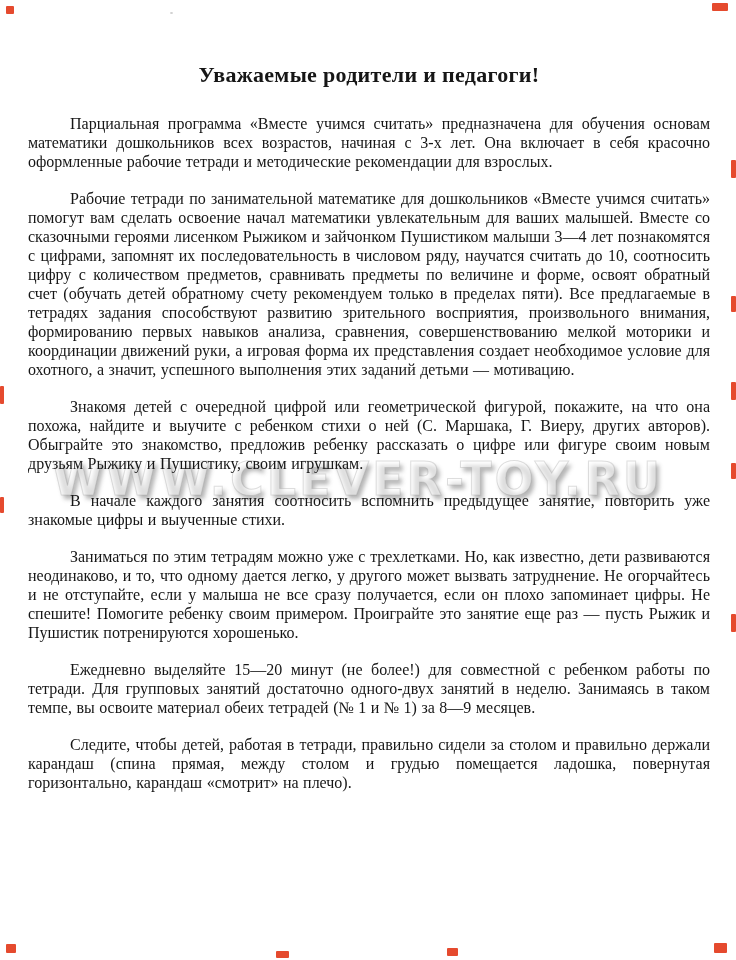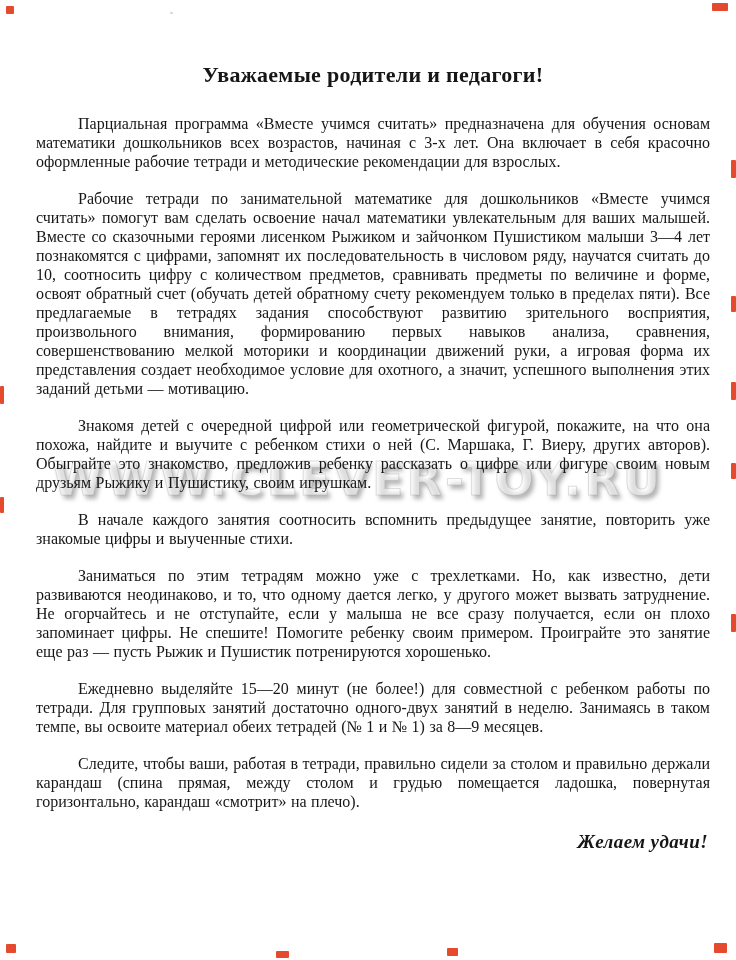--- a/index.html
+++ b/index.html
@@ -11,21 +11,21 @@
     position: relative;
     width: 736px;
     height: 960px;
     background: #ffffff;
     overflow: hidden;
     font-family: "Liberation Serif", serif;
     color: #161616;
   }
   .page-inner {
     position: relative;
-    padding: 62px 26px 0 36px;
+    padding: 62px 26px 0 28px;
     z-index: 2;
   }
   .title {
     text-align: center;
     font-weight: bold;
     font-size: 22px;
     margin: 0 0 26px 0;
     letter-spacing: 0.3px;
   }
   .body-text p {
@@ -87,24 +87,23 @@
   <div class="page-inner">
     <h1 class="title">Уважаемые родители и педагоги!</h1>
 
     <div class="body-text">
       <p>Парциальная программа «Вместе учимся считать» предназначена для обучения основам математики дошкольников всех возрастов, начиная с 3-х лет. Она включает в себя красочно оформленные рабочие тетради и методические рекомендации для взрослых.</p>
       <p>Рабочие тетради по занимательной математике для дошкольников «Вместе учимся считать» помогут вам сделать освоение начал математики увлекательным для ваших малышей. Вместе со сказочными героями лисенком Рыжиком и зайчонком Пушистиком малыши 3—4 лет познакомятся с цифрами, запомнят их последовательность в числовом ряду, научатся считать до 10, соотносить цифру с количеством предметов, сравнивать предметы по величине и форме, освоят обратный счет (обучать детей обратному счету рекомендуем только в пределах пяти). Все предлагаемые в тетрадях задания способствуют развитию зрительного восприятия, произвольного внимания, формированию первых навыков анализа, сравнения, совершенствованию мелкой моторики и координации движений руки, а игровая форма их представления создает необходимое условие для охотного, а значит, успешного выполнения этих заданий детьми — мотивацию.</p>
       <p>Знакомя детей с очередной цифрой или геометрической фигурой, покажите, на что она похожа, найдите и выучите с ребенком стихи о ней (С. Маршака, Г. Виеру, других авторов). Обыграйте это знакомство, предложив ребенку рассказать о цифре или фигуре своим новым друзьям Рыжику и Пушистику, своим игрушкам.</p>
       <p>В начале каждого занятия соотносить вспомнить предыдущее занятие, повторить уже знакомые цифры и выученные стихи.</p>
       <p>Заниматься по этим тетрадям можно уже с трехлетками. Но, как известно, дети развиваются неодинаково, и то, что одному дается легко, у другого может вызвать затруднение. Не огорчайтесь и не отступайте, если у малыша не все сразу получается, если он плохо запоминает цифры. Не спешите! Помогите ребенку своим примером. Проиграйте это занятие еще раз — пусть Рыжик и Пушистик потренируются хорошенько.</p>
       <p>Ежедневно выделяйте 15—20 минут (не более!) для совместной с ребенком работы по тетради. Для групповых занятий достаточно одного-двух занятий в неделю. Занимаясь в таком темпе, вы освоите материал обеих тетрадей (№ 1 и № 1) за 8—9 месяцев.</p>
-      <p>Следите, чтобы ваши, работая в тетради, правильно сидели за столом и правильно держали карандаш (спина прямая, между столом и грудью помещается ладошка, повернутая горизонтально, карандаш «смотрит» на плечо).</p>
+      <p>Следите, чтобы детей, работая в тетради, правильно сидели за столом и правильно держали карандаш (спина прямая, между столом и грудью помещается ладошка, повернутая горизонтально, карандаш «смотрит» на плечо).</p>
     </div>
 
-    <div class="signature">Желаем удачи!</div>
   </div>
 
   <div class="red-mark" style="left: 6px; top: 6px; width: 8px; height: 8px; background: rgb(229, 74, 46);"></div>
   <div class="red-mark" style="left: 712px; top: 3px; width: 16px; height: 8px; background: rgb(229, 74, 46);"></div>
   <div class="red-mark" style="left: 731px; top: 160px; width: 5px; height: 18px; background: rgb(229, 74, 46);"></div>
   <div class="red-mark" style="left: 731px; top: 296px; width: 5px; height: 16px; background: rgb(229, 74, 46);"></div>
   <div class="red-mark" style="left: 731px; top: 382px; width: 5px; height: 18px; background: rgb(229, 74, 46);"></div>
   <div class="red-mark" style="left: 731px; top: 463px; width: 5px; height: 16px; background: rgb(229, 74, 46);"></div>
   <div class="red-mark" style="left: 731px; top: 614px; width: 5px; height: 18px; background: rgb(229, 74, 46);"></div>
   <div class="red-mark" style="left: 0px; top: 386px; width: 4px; height: 18px; background: rgb(229, 74, 46);"></div>

